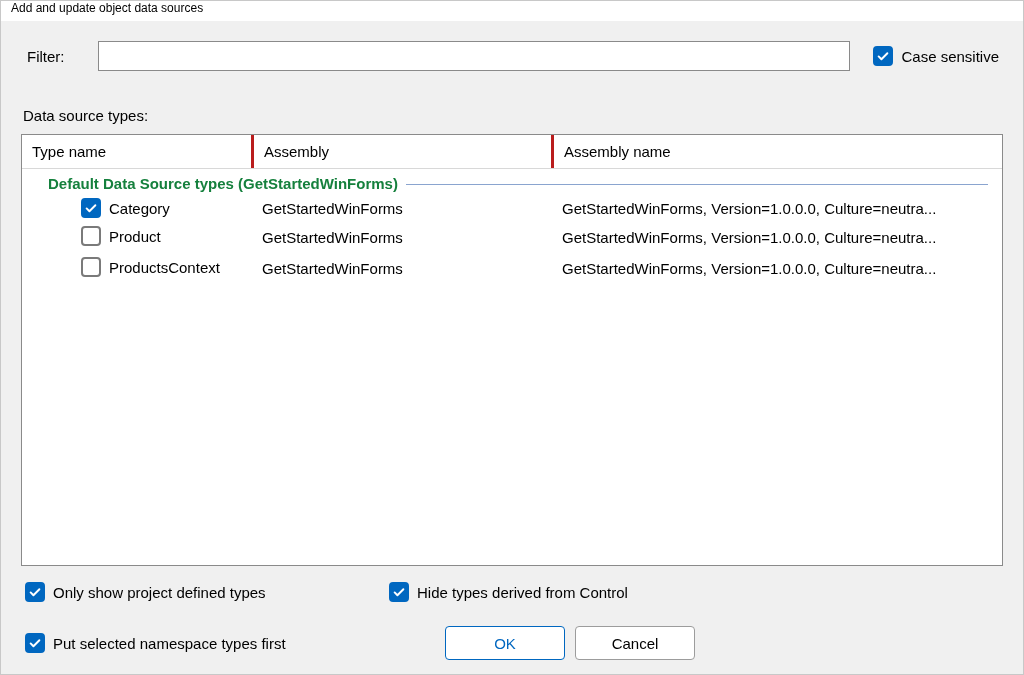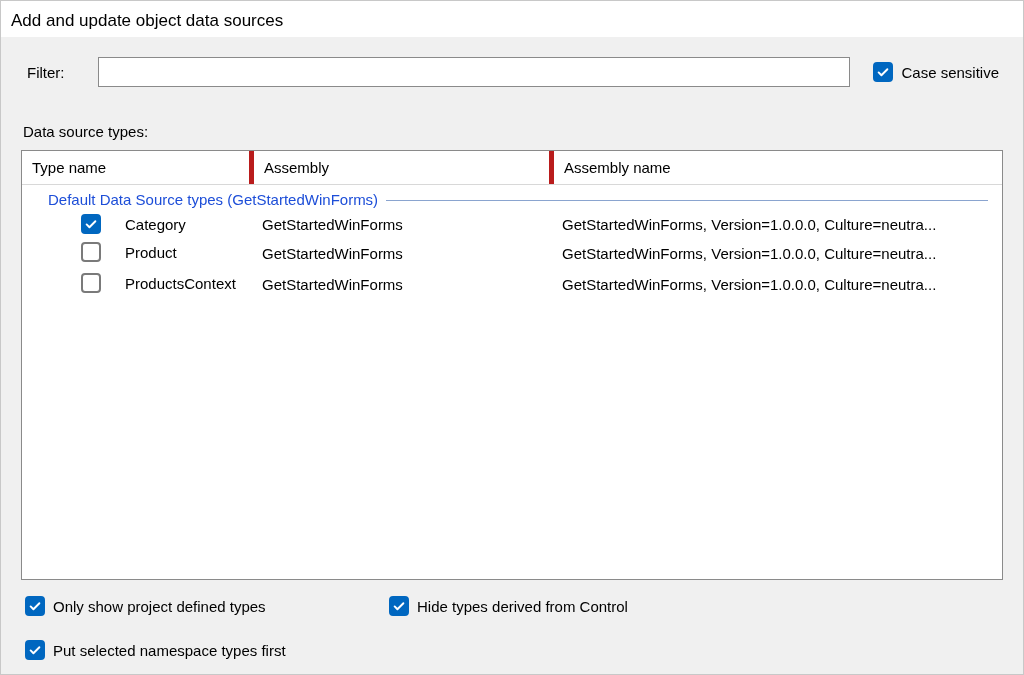--- a/index.html
+++ b/index.html
@@ -12,22 +12,22 @@
     color: #000;
     overflow: hidden;
   }
   .dialog {
     width: 1024px; height: 675px;
     background: #fff;
     border: 1px solid #c8c8c8;
     display: flex; flex-direction: column;
   }
   .titlebar {
-    padding: 10px 10px 6px 10px;
-    font-size: 17px;
+    padding: 0 10px 6px 10px;
+    font-size: 12px;
   }
   .body {
     flex: 1;
     background: #f0f0f0;
     padding: 16px 20px 12px 20px;
     display: flex; flex-direction: column;
     gap: 10px;
   }
   .filter-row {
     display: flex;
@@ -68,52 +68,53 @@
     display: flex; flex-direction: column;
     overflow: hidden;
   }
   .grid-header {
     display: flex;
     border-bottom: 1px solid #d8d8d8;
     font-size: 15px;
   }
   .grid-header .col {
     padding: 8px 10px;
-    border-right: 5px solid #b91c1c;
+    border-right: 3px solid #b91c1c;
     white-space: nowrap;
     overflow: hidden;
     text-overflow: ellipsis;
   }
   .grid-header .col:last-child { border-right: none; }
   .grid-body { flex: 1; padding: 4px 8px; overflow: hidden; }
   .group-row {
     display: flex; align-items: center;
     gap: 8px;
     padding: 2px 6px 2px 18px;
-    color: #1d4ed8;
+    color: #15803d;
+    font-weight: bold;
   }
   .group-line {
     flex: 1;
     border-top: 1px solid #8aa4cf;
     height: 0;
     margin-top: 2px;
   }
   .data-row {
     display: flex; align-items: center;
     padding: 4px 0;
   }
   .data-row .cell {
     white-space: nowrap;
     overflow: hidden;
     text-overflow: ellipsis;
   }
   .c0 { width: 232px; padding-left: 10px; }
   .c1 { width: 300px; }
   .c2 { flex: 1; min-width: 0; padding-right: 6px;}
-  .row-inline { display: inline-flex; align-items: center; gap: 24px; padding-left: 41px; }
+  .row-inline { display: inline-flex; align-items: center; gap: 8px; padding-left: 41px; }
   .bottom-options {
     display: grid;
     grid-template-columns: 340px 1fr 280px;
     row-gap: 10px;
     column-gap: 8px;
     align-items: center;
     padding: 6px 4px 2px 4px;
     gap: 24px;
   }
   .btn-row { display: flex; gap: 10px; justify-content: flex-end; }
@@ -217,16 +218,20 @@
       </label>
       <div></div>
       <label class="chk-with-label">
         <span id="chk-opt3" class="chk checked">
           <svg viewBox="0 0 16 16">
               <path d="M3 8.5 L6.2 11.7 L13 4.9" stroke="#fff" stroke-width="2.2" fill="none" stroke-linecap="round" stroke-linejoin="round"></path>
             </svg>
         </span>
         <span>Put selected namespace types first</span>
       </label>
+      <div class="btn-row">
+        <button class="btn primary">OK</button>
+        <button class="btn">Cancel</button>
+      </div>
     </div>
 
   </div>
 </div>
 
 </body></html>

